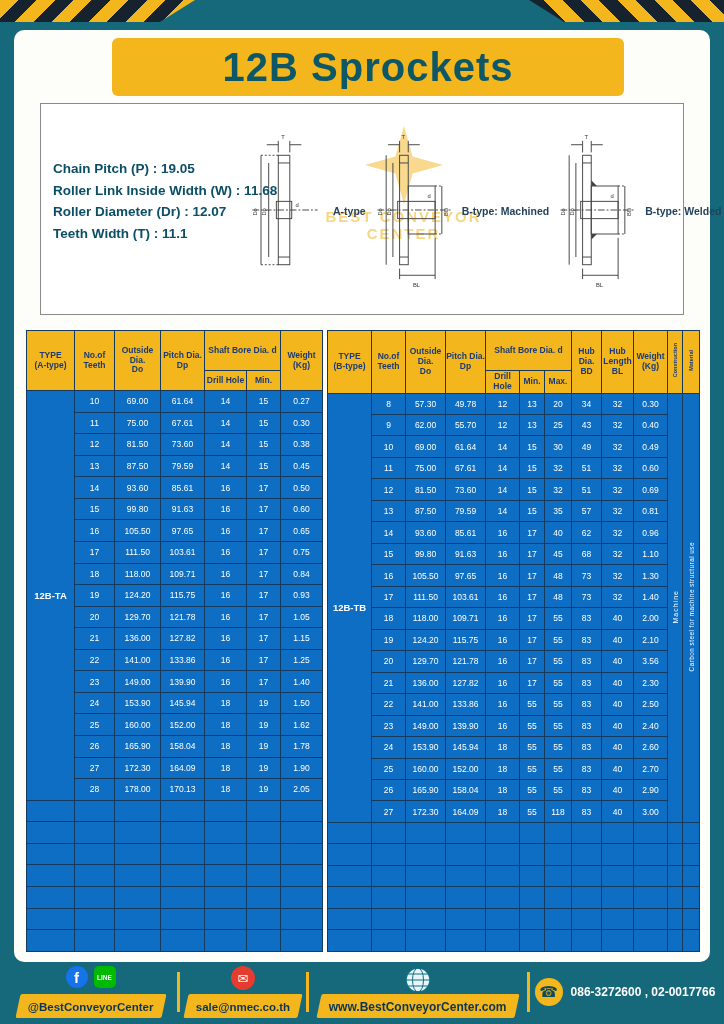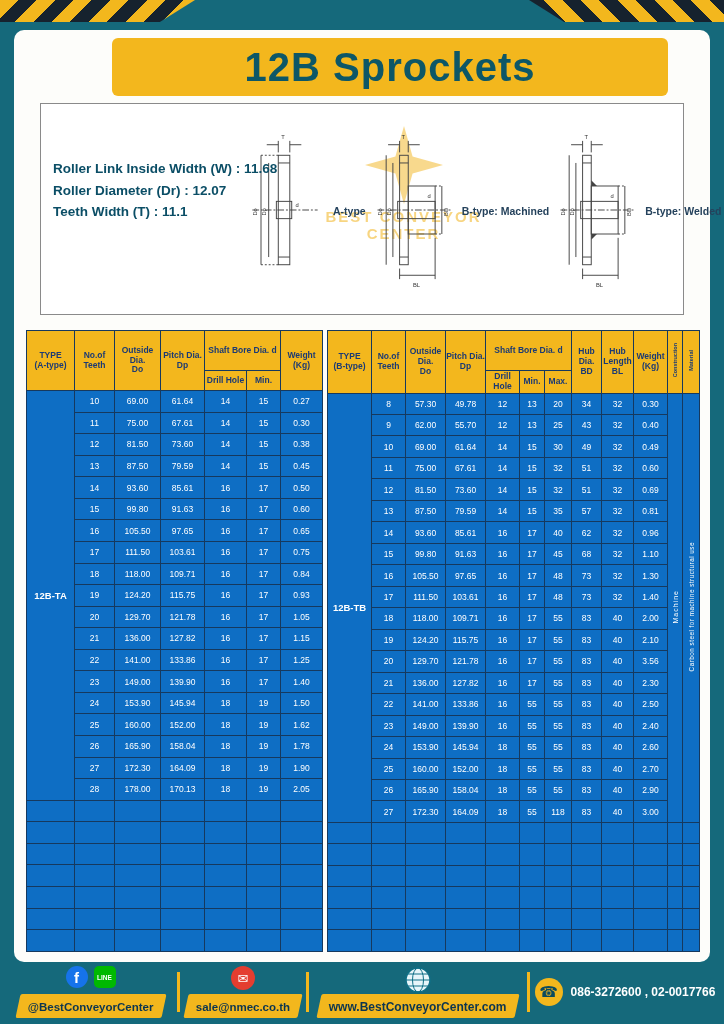--- a/index.html
+++ b/index.html
@@ -6,21 +6,21 @@
   body { margin:0; font-family:"Liberation Sans","DejaVu Sans",sans-serif; background:#333; }
   .page { position:relative; width:724px; height:1024px; background:#15697b; overflow:hidden; }
 
   
   .hazard { position:absolute; top:0; width:195px; height:22px; }
   .hazard.left  { left:0;  background:repeating-linear-gradient(135deg,#f3b71d 0 13px,#16222e 13px 26px); clip-path:polygon(0 0,100% 0,82% 100%,0 100%); }
   .hazard.right { right:0; background:repeating-linear-gradient(45deg,#f3b71d 0 13px,#16222e 13px 26px);  clip-path:polygon(0 0,100% 0,100% 100%,18% 100%); }
 
   .card { position:absolute; left:14px; top:30px; width:696px; height:932px; background:#fdfdfa; border-radius:10px; }
 
-  .title-banner { position:absolute; left:98px; top:8px; width:556px; height:58px; background:#f3b71d; border-radius:6px; display:flex; align-items:center; justify-content:center; }
+  .title-banner { position:absolute; left:98px; top:8px; width:512px; height:58px; background:#f3b71d; border-radius:6px; display:flex; align-items:center; justify-content:center; }
   .title-banner h1 { margin:0; font-size:40px; font-weight:bold; color:#0d5767; letter-spacing:1px; }
 
   .spec-box { position:absolute; left:26px; top:73px; width:644px; height:212px; border:1px solid #8a8a8a; background:#fff; }
   .spec-lines { position:absolute; left:12px; top:54px; z-index:2; }
   .spec-line { font-size:13.5px; font-weight:bold; color:#0b4e66; line-height:21.5px; white-space:nowrap; }
 
   .watermark { position:absolute; left:255px; top:22px; width:215px; text-align:center; z-index:0; pointer-events:none; }
   .wm-text { font-size:15px; font-weight:bold; color:#f2b31c; opacity:.55; letter-spacing:2px; line-height:1.15; }
 
   .drawings { position:absolute; left:196px; top:6px; right:4px; bottom:4px; display:flex; z-index:1; }
@@ -80,20 +80,21 @@
 
     <div class="spec-box">
       <div class="watermark">
         <svg width="78" height="78" viewBox="0 0 100 100">
           <path d="M50 0 L61 39 L100 50 L61 61 L50 100 L39 61 L0 50 L39 39 Z" fill="#f2b31c" opacity="0.5"></path>
         </svg>
         <div class="wm-text">BEST CONVEYOR CENTER</div>
       </div>
 
       <div class="spec-lines">
+        <div class="spec-line">Chain Pitch (P) : 19.05</div>
         <div class="spec-line">Roller Link Inside Width (W) : 11.68</div>
         <div class="spec-line">Roller Diameter (Dr) : 12.07</div>
         <div class="spec-line">Teeth Width (T) : 11.1</div>
       </div>
 
       <div class="drawings">
         <figure class="drawing">
           <svg viewBox="0 0 100 168">
             <g stroke="#444" fill="none" stroke-width="1">
               <line x1="43" y1="24" x2="43" y2="12"></line>

